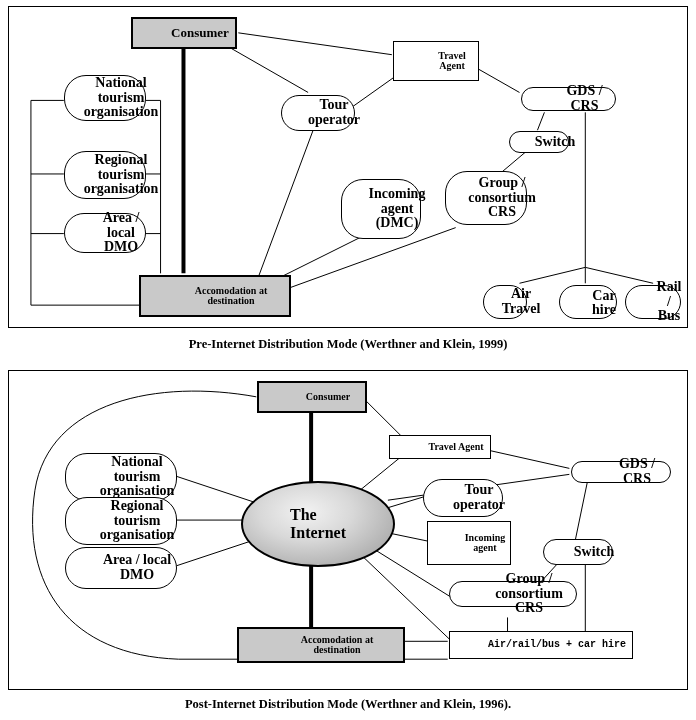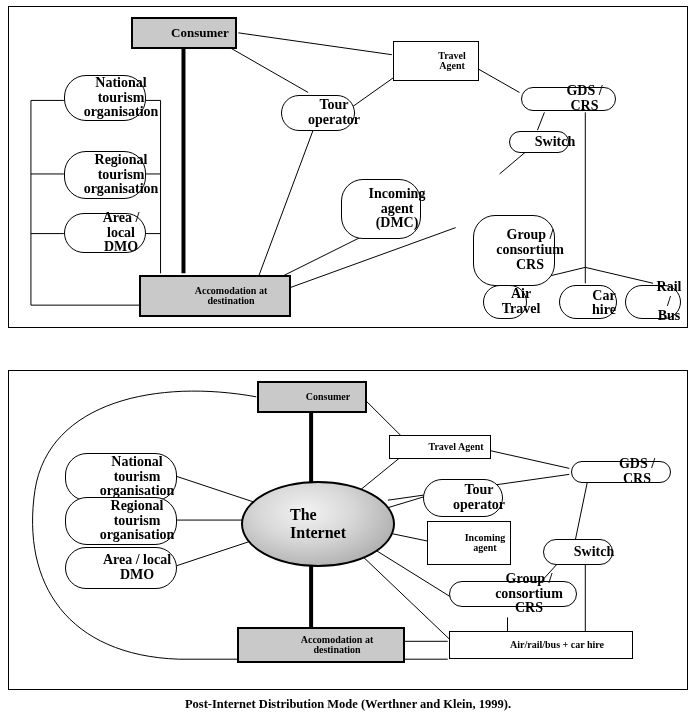--- a/index.html
+++ b/index.html
@@ -178,41 +178,42 @@
     </div>
 
     <div class="node small" style="left:55px; top:206px; width:82px; height:40px;">
       <span>Area / local<br>DMO</span>
     </div>
 
     <div class="node small" style="left:332px; top:172px; width:80px; height:60px;">
       <span>Incoming<br>agent<br>(DMC)</span>
     </div>
 
-    <div class="node small" style="left:464px; top:164px; width:82px; height:71px;margin-top:44px;">
+    <div class="node small" style="left:436px; top:164px; width:82px; height:54px;">
       <span>Group /<br>consortium<br>CRS</span>
     </div>
 
     <div class="node shaded mid" style="left:130px; top:268px; width:152px; height:42px;">
       <span>Accomodation at<br>destination</span>
     </div>
 
     <div class="node small" style="left:474px; top:278px; width:44px; height:34px;">
       <span>Air<br>Travel</span>
     </div>
 
     <div class="node small" style="left:550px; top:278px; width:58px; height:34px;align-items:flex-end;">
       <span>Car<br>hire</span>
     </div>
 
     <div class="node small" style="left:616px; top:278px; width:56px; height:34px;">
       <span>Rail /<br>Bus</span>
     </div>
   </div>
 
+  <div class="caption" id="caption-pre">Pre-Internet Distribution Mode (Werthner and Klein, 1999)</div>
 
   <div class="panel" id="panel-post">
 
     <svg class="lines" viewBox="0 0 680 320" preserveAspectRatio="none">
 
       <path d="M 248,26 C 150,8 40,30 26,120 C 12,215 60,286 170,290 L 440,290" stroke-width="1"></path>
 
       <line x1="303" y1="42" x2="303" y2="118" stroke-width="4"></line>
 
       <line x1="303" y1="182" x2="303" y2="258" stroke-width="4"></line>
@@ -289,20 +290,20 @@
     </div>
 
     <div class="node small" style="left:440px; top:210px; width:128px; height:26px;">
       <span>Group / consortium<br>CRS</span>
     </div>
 
     <div class="node shaded mid" style="left:228px; top:256px; width:168px; height:36px;">
       <span>Accomodation at<br>destination</span>
     </div>
 
-    <div class="node mid" style="left:440px; top:260px; width:184px; height:28px;">
+    <div class="node mid" style="left:440px; top:260px; width:184px; height:28px;font-family:Liberation Mono, monospace;">
       <span>Air/rail/bus + car hire</span>
     </div>
   </div>
 
-  <div class="caption" id="caption-post">Post-Internet Distribution Mode (Werthner and Klein, 1999).</div>
+  <div class="caption" id="caption-post">Post-Internet Distribution Mode (Werthner and Klein, 1996).</div>
 
 </div>
 
 </body></html>

